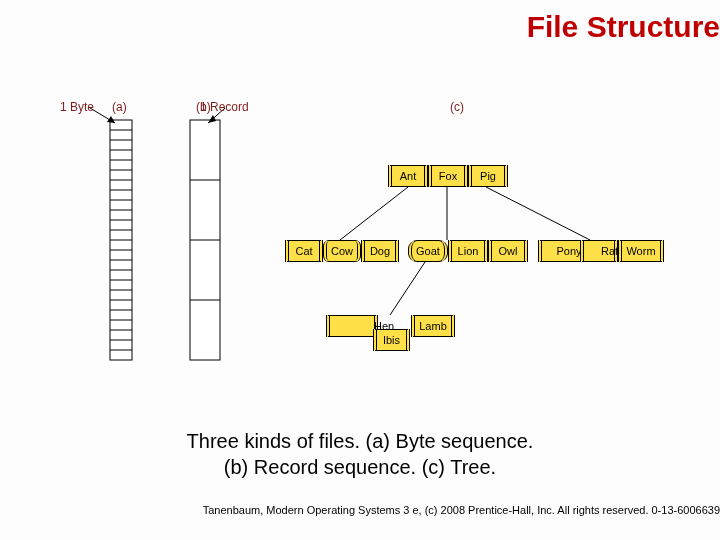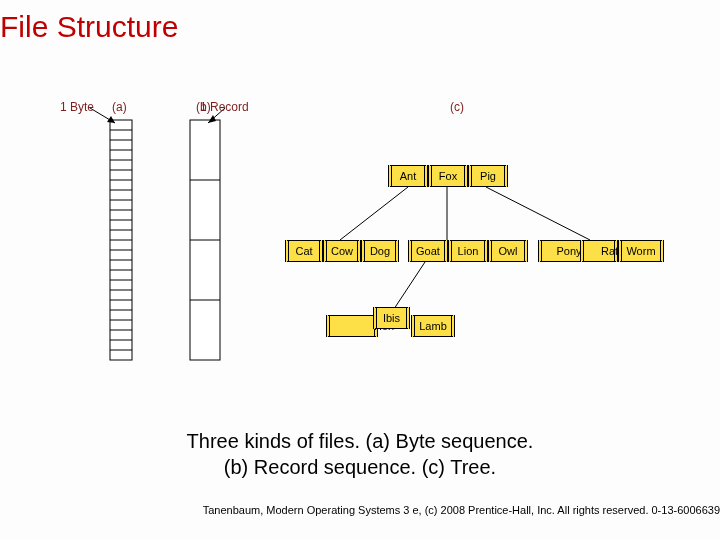--- a/index.html
+++ b/index.html
@@ -7,23 +7,23 @@
     width: 720px;
     height: 540px;
     background: #fdfdfd;
     font-family: Arial, Helvetica, sans-serif;
     position: relative;
     overflow: hidden;
   }
   .title {
     color: #c00000;
     font-size: 30px;
-    text-align: left;
+    text-align: right;
     padding-top: 10px;
-    font-weight: normal;
+    font-weight: bold;
   }
   .figure {
     position: absolute;
     left: 30px;
     top: 100px;
     width: 670px;
     height: 310px;
   }
   .lbl {
     position: absolute;
@@ -128,33 +128,33 @@
   <div class="lbl" style="left:170px; top:0;">1 Record</div>
   <div class="lbl" style="left:82px; top:275;">(a)</div>
   <div class="lbl" style="left:166px; top:275;">(b)</div>
   <div class="lbl" style="left:420px; top:275;">(c)</div>
 
   <div class="node" style="left:358px; top:65px; width:40px;">Ant</div>
   <div class="node" style="left:398px; top:65px; width:40px;">Fox</div>
   <div class="node" style="left:438px; top:65px; width:40px;">Pig</div>
 
   <div class="node" style="left:255px; top:140px; width:38px;">Cat</div>
-  <div class="node" style="left:293px; top:140px; width:38px;">Cow</div>
+  <div class="node" style="left:293px; top:140px; width:38px;border-radius:6px;">Cow</div>
   <div class="node" style="left:331px; top:140px; width:38px;">Dog</div>
 
-  <div class="node" style="left:378px; top:140px; width:40px;">Goat</div>
+  <div class="node" style="left:378px; top:140px; width:40px;border-radius:9px;">Goat</div>
   <div class="node" style="left:418px; top:140px; width:40px;">Lion</div>
   <div class="node" style="left:458px; top:140px; width:40px;">Owl</div>
 
   <div class="node" style="left:508px; top:140px; width:62px;">Pony</div>
   <div class="node" style="left:550px; top:140px; width:38px;padding-left:17px;">Rat</div>
   <div class="node" style="left:588px; top:140px; width:46px;">Worm</div>
 
   <div class="node" style="left:296px; top:215px; width:30px;padding-left:44px;">Hen</div>
-  <div class="node" style="left:343px; top:207px; width:37px;">Ibis</div>
+  <div class="node" style="left:343px; top:229px; width:37px;">Ibis</div>
   <div class="node" style="left:381px; top:215px; width:44px;">Lamb</div>
 
 </div>
 
 <div class="caption">
   <span>Three kinds of files. (a) Byte sequence.</span><br>
   <span>(b) Record sequence. (c) Tree.</span>
 </div>
 
 <div class="footer">Tanenbaum, Modern Operating Systems 3 e, (c) 2008 Prentice-Hall, Inc. All rights reserved. 0-13-6006639</div>

